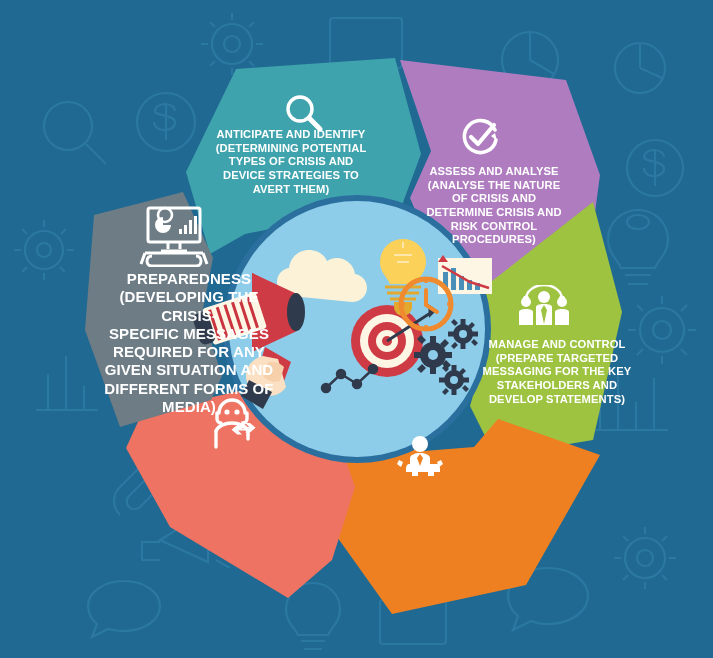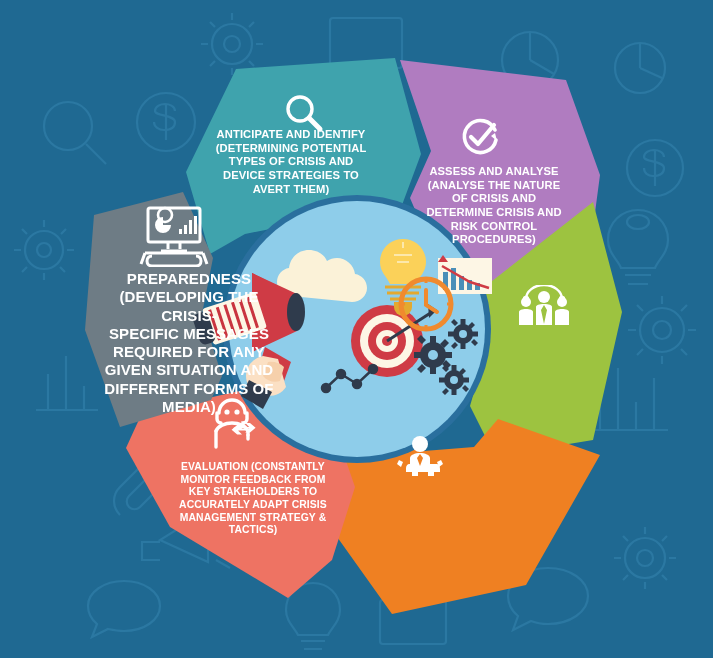--- a/index.html
+++ b/index.html
@@ -324,28 +324,27 @@
 DEVICE STRATEGIES TO
 AVERT THEM)</div>
 
   <div class="seg-label t2">ASSESS AND ANALYSE
 (ANALYSE THE NATURE
 OF CRISIS AND
 DETERMINE CRISIS AND
 RISK CONTROL
 PROCEDURES)</div>
 
-
-
-  <div class="seg-label t5">EVALUATION (CONSTANTLY
-MONITOR FEEDBACK FROM
-KEY STAKEHOLDERS TO
-ACCURATELY ADAPT CRISIS
-MANAGEMENT STRATEGY &amp;
-TACTICS)</div>
+  <div class="seg-label t3">MANAGE AND CONTROL
+(PREPARE TARGETED
+MESSAGING FOR THE KEY
+STAKEHOLDERS AND
+DEVELOP STATEMENTS)</div>
+
+
 
   <div class="seg-label t6">PREPAREDNESS
 (DEVELOPING THE CRISIS-
 SPECIFIC MESSAGES
 REQUIRED FOR ANY
 GIVEN SITUATION AND
 DIFFERENT FORMS OF
 MEDIA)</div>
 
 </div>

